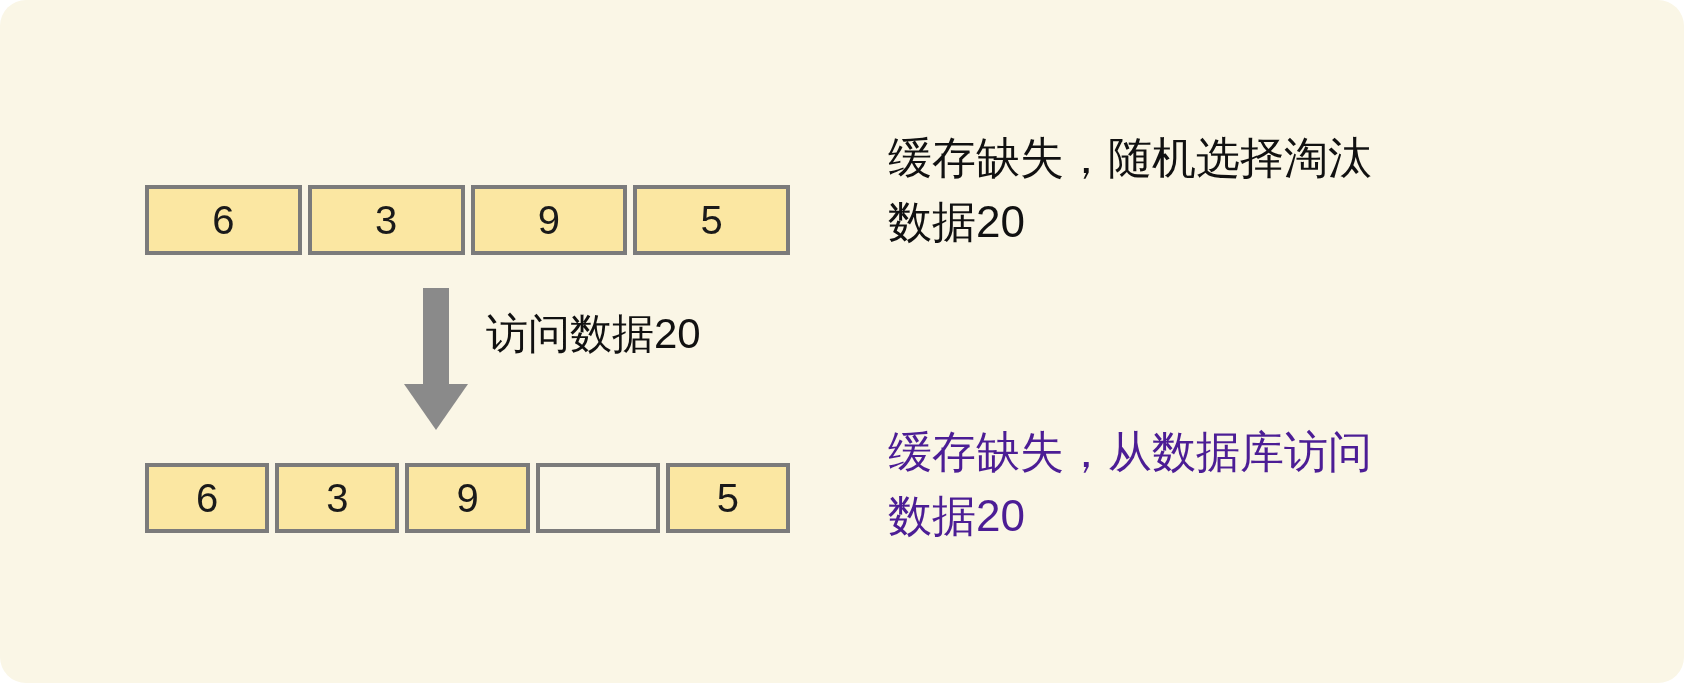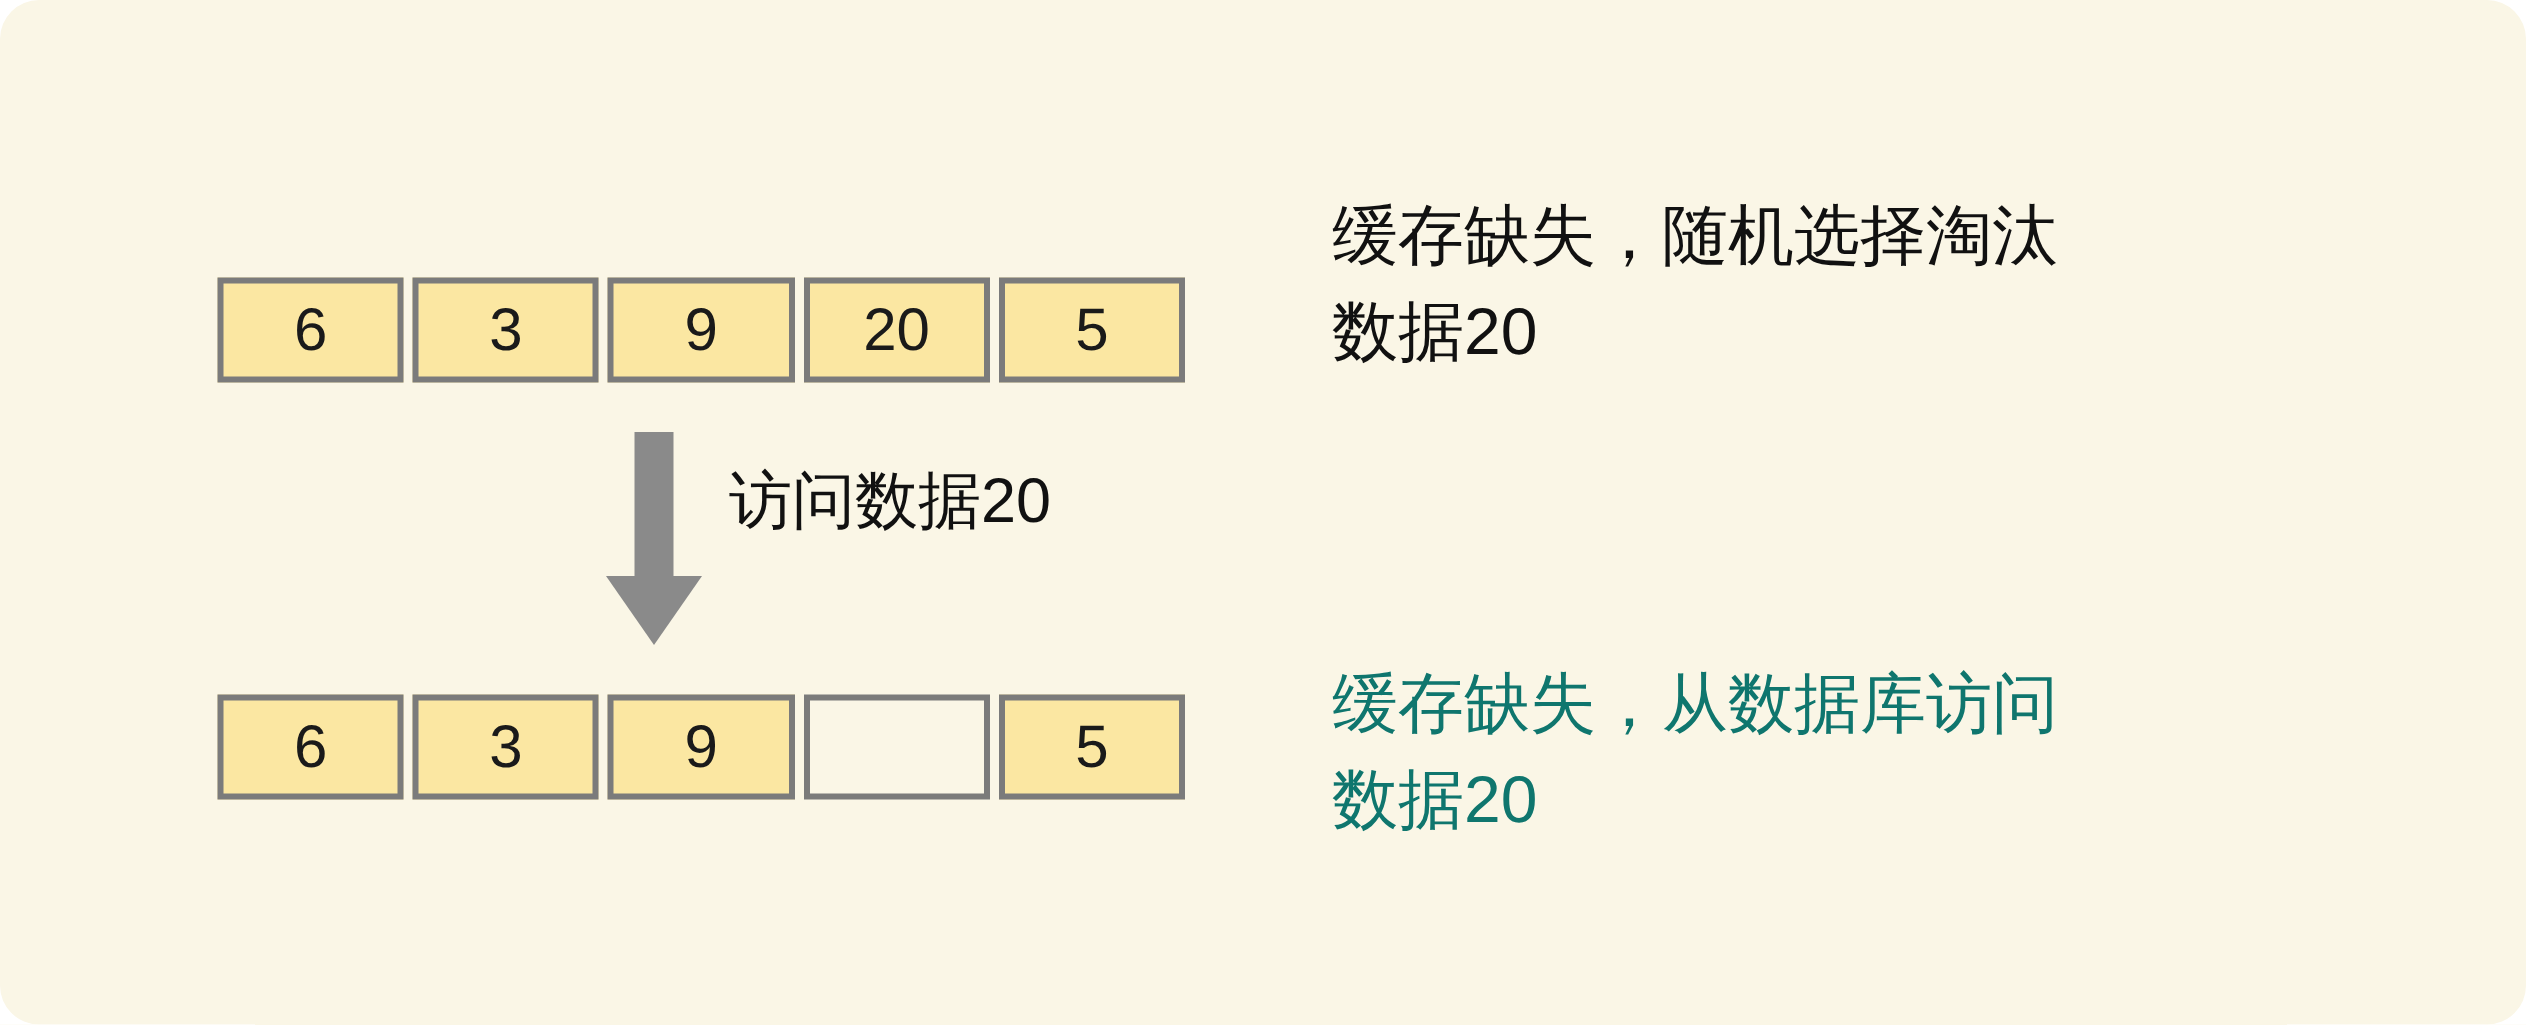--- a/index.html
+++ b/index.html
@@ -42,21 +42,21 @@
   }
   .note {
     position: absolute;
     left: 888px;
     width: 600px;
     font-size: 44px;
     line-height: 1.45;
     color: #111111;
   }
   .note.top-note { top: 126px; }
-  .note.bottom-note { top: 438px; color: #0f766e; }
+  .note.bottom-note { top: 420px; color: #4c1d95; }
   .arrow-group {
     position: absolute;
     left: 404px;
     top: 288px;
     width: 64px;
     display: flex;
     flex-direction: column;
     align-items: center;
   }
   .arrow-shaft {
@@ -82,21 +82,20 @@
 </style>
 </head>
 <body>
 
 <div class="canvas">
 
   <div class="cache-row top">
     <div class="cell">6</div>
     <div class="cell">3</div>
     <div class="cell">9</div>
-    <div class="cell">20</div>
     <div class="cell">5</div>
   </div>
 
   <div class="note top-note">
     <div>缓存缺失，随机选择淘汰</div>
     <div>数据20</div>
   </div>
 
   <div class="arrow-group">
     <div class="arrow-shaft"></div>

